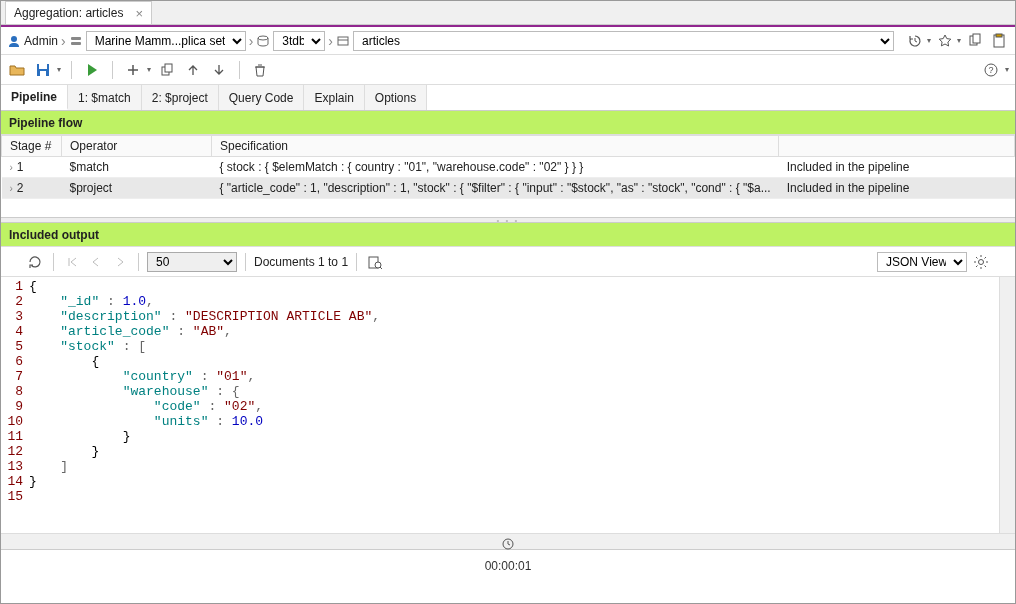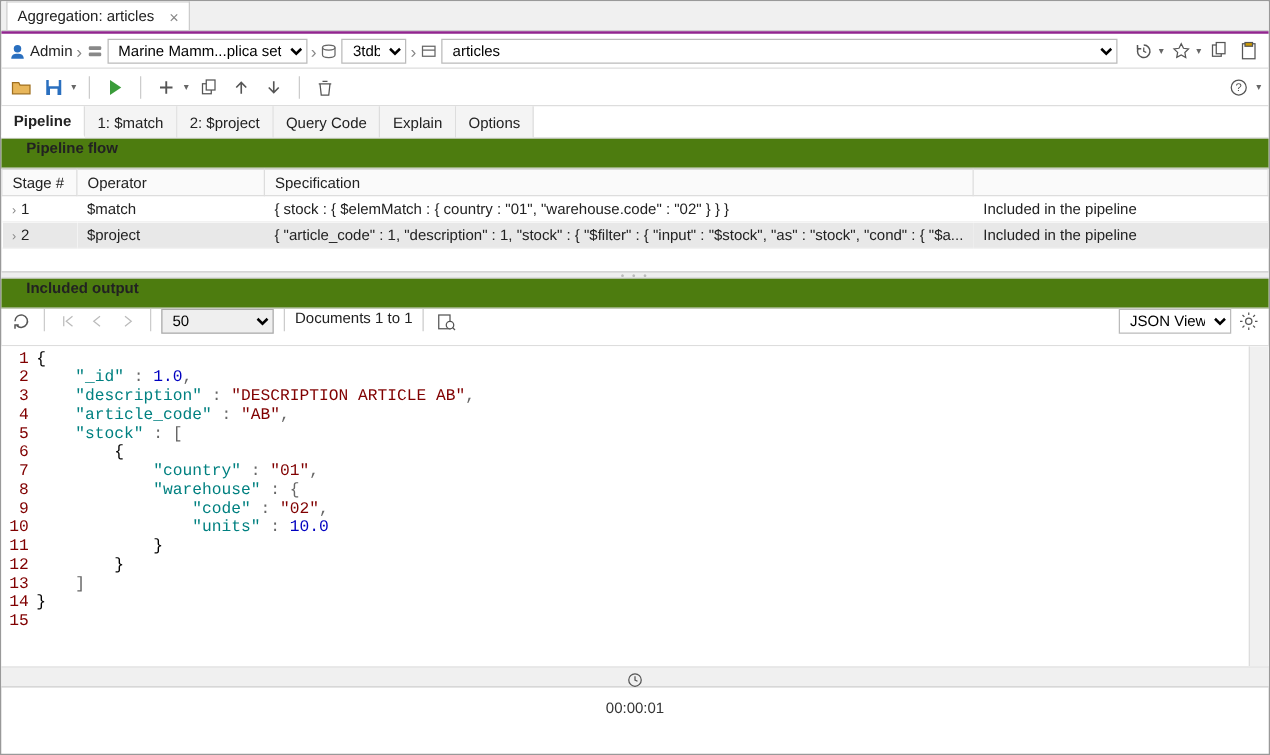--- a/index.html
+++ b/index.html
@@ -20,35 +20,35 @@
   .dd-arrow { font-size: 8px; color: #666; margin-left: -2px; }
   
   .toolbar { height: 30px; border-bottom: 1px solid #ddd; display: flex; align-items: center; padding: 0 6px; gap: 6px; }
   .toolbar .vsep { width: 1px; height: 18px; background: #ccc; margin: 0 4px; }
   .toolbar .spacer { flex: 1; }
   
   .sub-tabs { height: 26px; border-bottom: 1px solid #ccc; display: flex; align-items: stretch; }
   .sub-tab { padding: 0 10px; display: flex; align-items: center; border-right: 1px solid #ddd; cursor: pointer; background: #f4f4f4; }
   .sub-tab.active { background: #fff; border-bottom: 2px solid #fff; font-weight: 600; }
   
-  .section-header { height: 24px; display: flex; align-items: flex-start; padding: 0 20px; font-weight: 600; background: #4d7c0f; border-bottom: 1px solid #ddd; }
+  .section-header { height: 24px; display: flex; align-items: center; padding: 0 8px; font-weight: 600; background: #bef264; border-bottom: 1px solid #ddd; }
   
   .flow-table { border-collapse: collapse; width: 100%; }
   .flow-table th { text-align: left; font-weight: 400; padding: 3px 8px; border: 1px solid #ddd; background: #fafafa; font-size: 12px; }
   .flow-table td { padding: 3px 8px; border-bottom: 1px solid #eee; font-size: 12px; white-space: nowrap; overflow: hidden; text-overflow: ellipsis; }
   .flow-table tr.row-sel { background: #e8e8e8; }
   .flow-table .chev { color: #888; margin-right: 4px; font-size: 10px; }
   .flow-table col.c-stage { width: 60px; }
   .flow-table col.c-op { width: 150px; }
   .flow-table col.c-spec { width: 540px; }
   .flow-table col.c-inc { }
   
   .splitter { height: 6px; background: #eee; border-top: 1px solid #ccc; border-bottom: 1px solid #ccc; cursor: row-resize; display:flex; justify-content:center; align-items:center; color:#bbb; font-size:8px; letter-spacing:2px;}
   
-  .output-toolbar { height: 30px; border-bottom: 1px solid #ddd; display: flex; padding: 0 6px; gap: 4px; }
+  .output-toolbar { height: 30px; border-bottom: 1px solid #ddd; display: flex; align-items: center; padding: 0 24px; gap: 4px; }
   .output-toolbar .vsep { width: 1px; height: 18px; background: #ccc; margin: 0 4px; }
   .output-toolbar .spacer { flex: 1; }
   .page-select { border: 1px solid #aaa; padding: 1px 4px; width: 90px; height: 20px; font-size: 12px; }
   
   .code-area { font-family: Consolas, "Courier New", monospace; font-size: 13px; line-height: 15px; padding: 2px 0; overflow: auto; height: 256px; position: relative; background:#fff;}
   .code-line { display: flex; white-space: pre; }
   .gutter { width: 28px; text-align: right; padding-right: 6px; color: #800000; user-select: none; }
   .code { flex: 1; }
   .tok-brace { color: #000; }
   .tok-key { color: #008080; }

